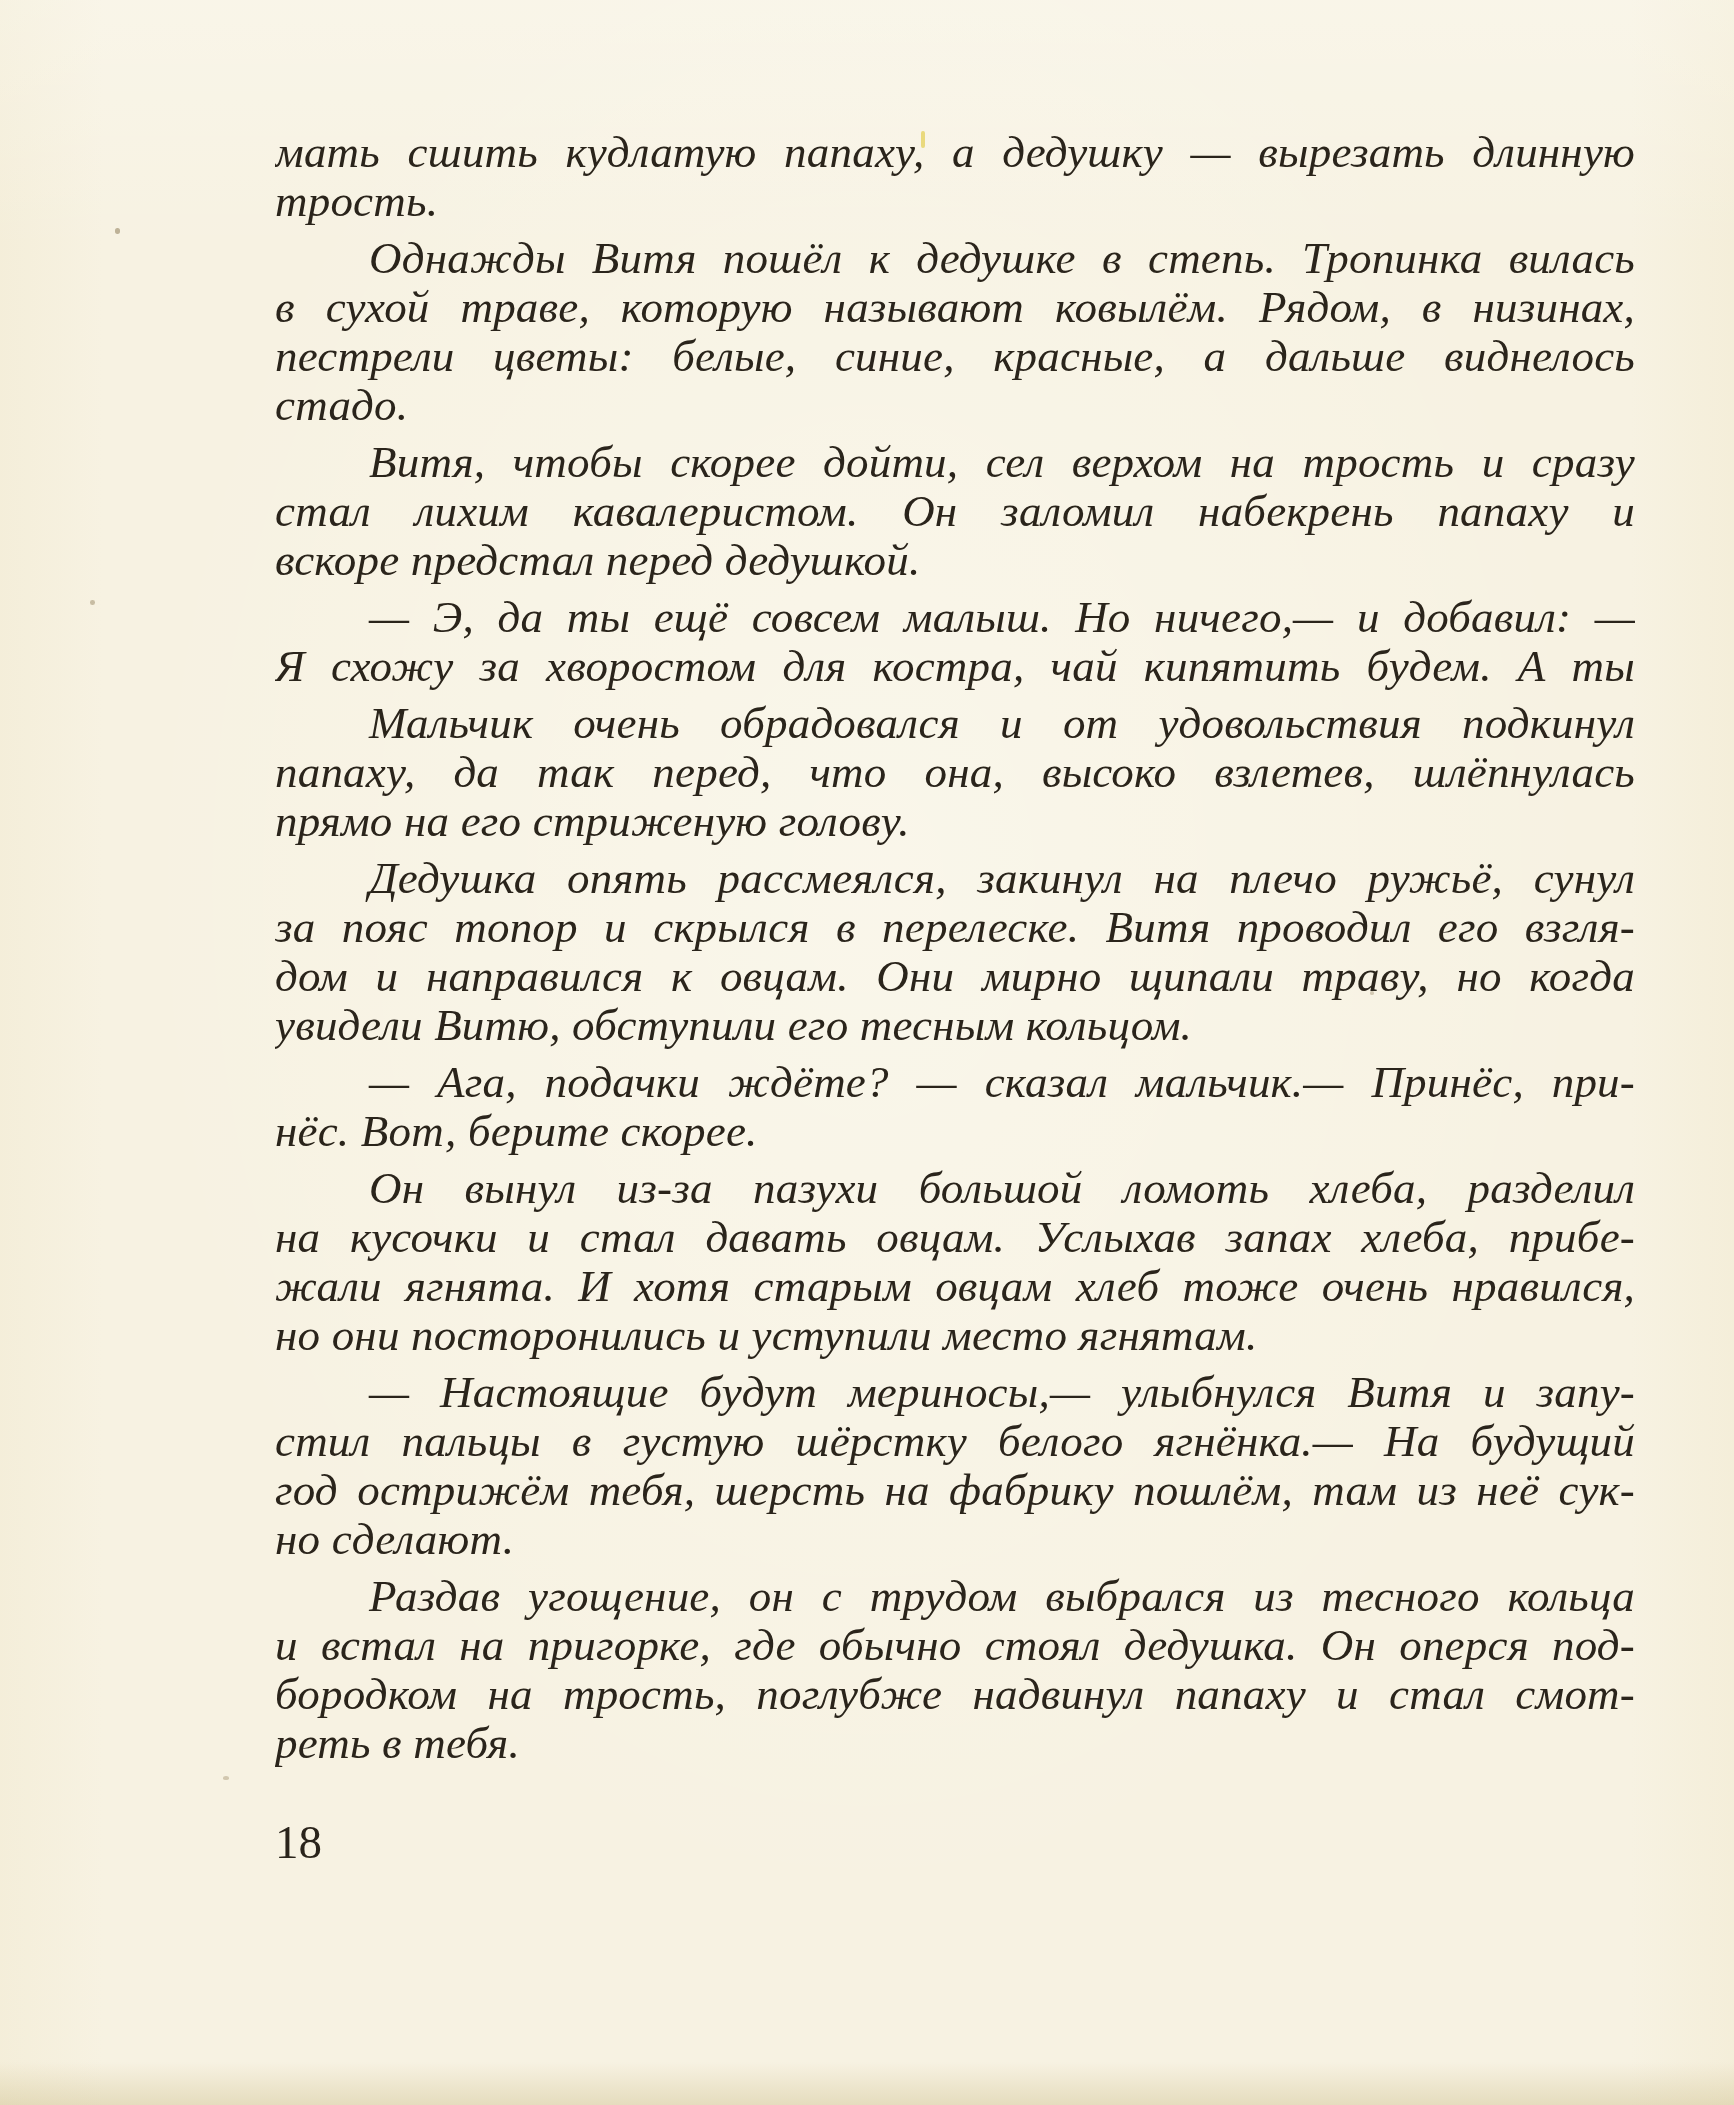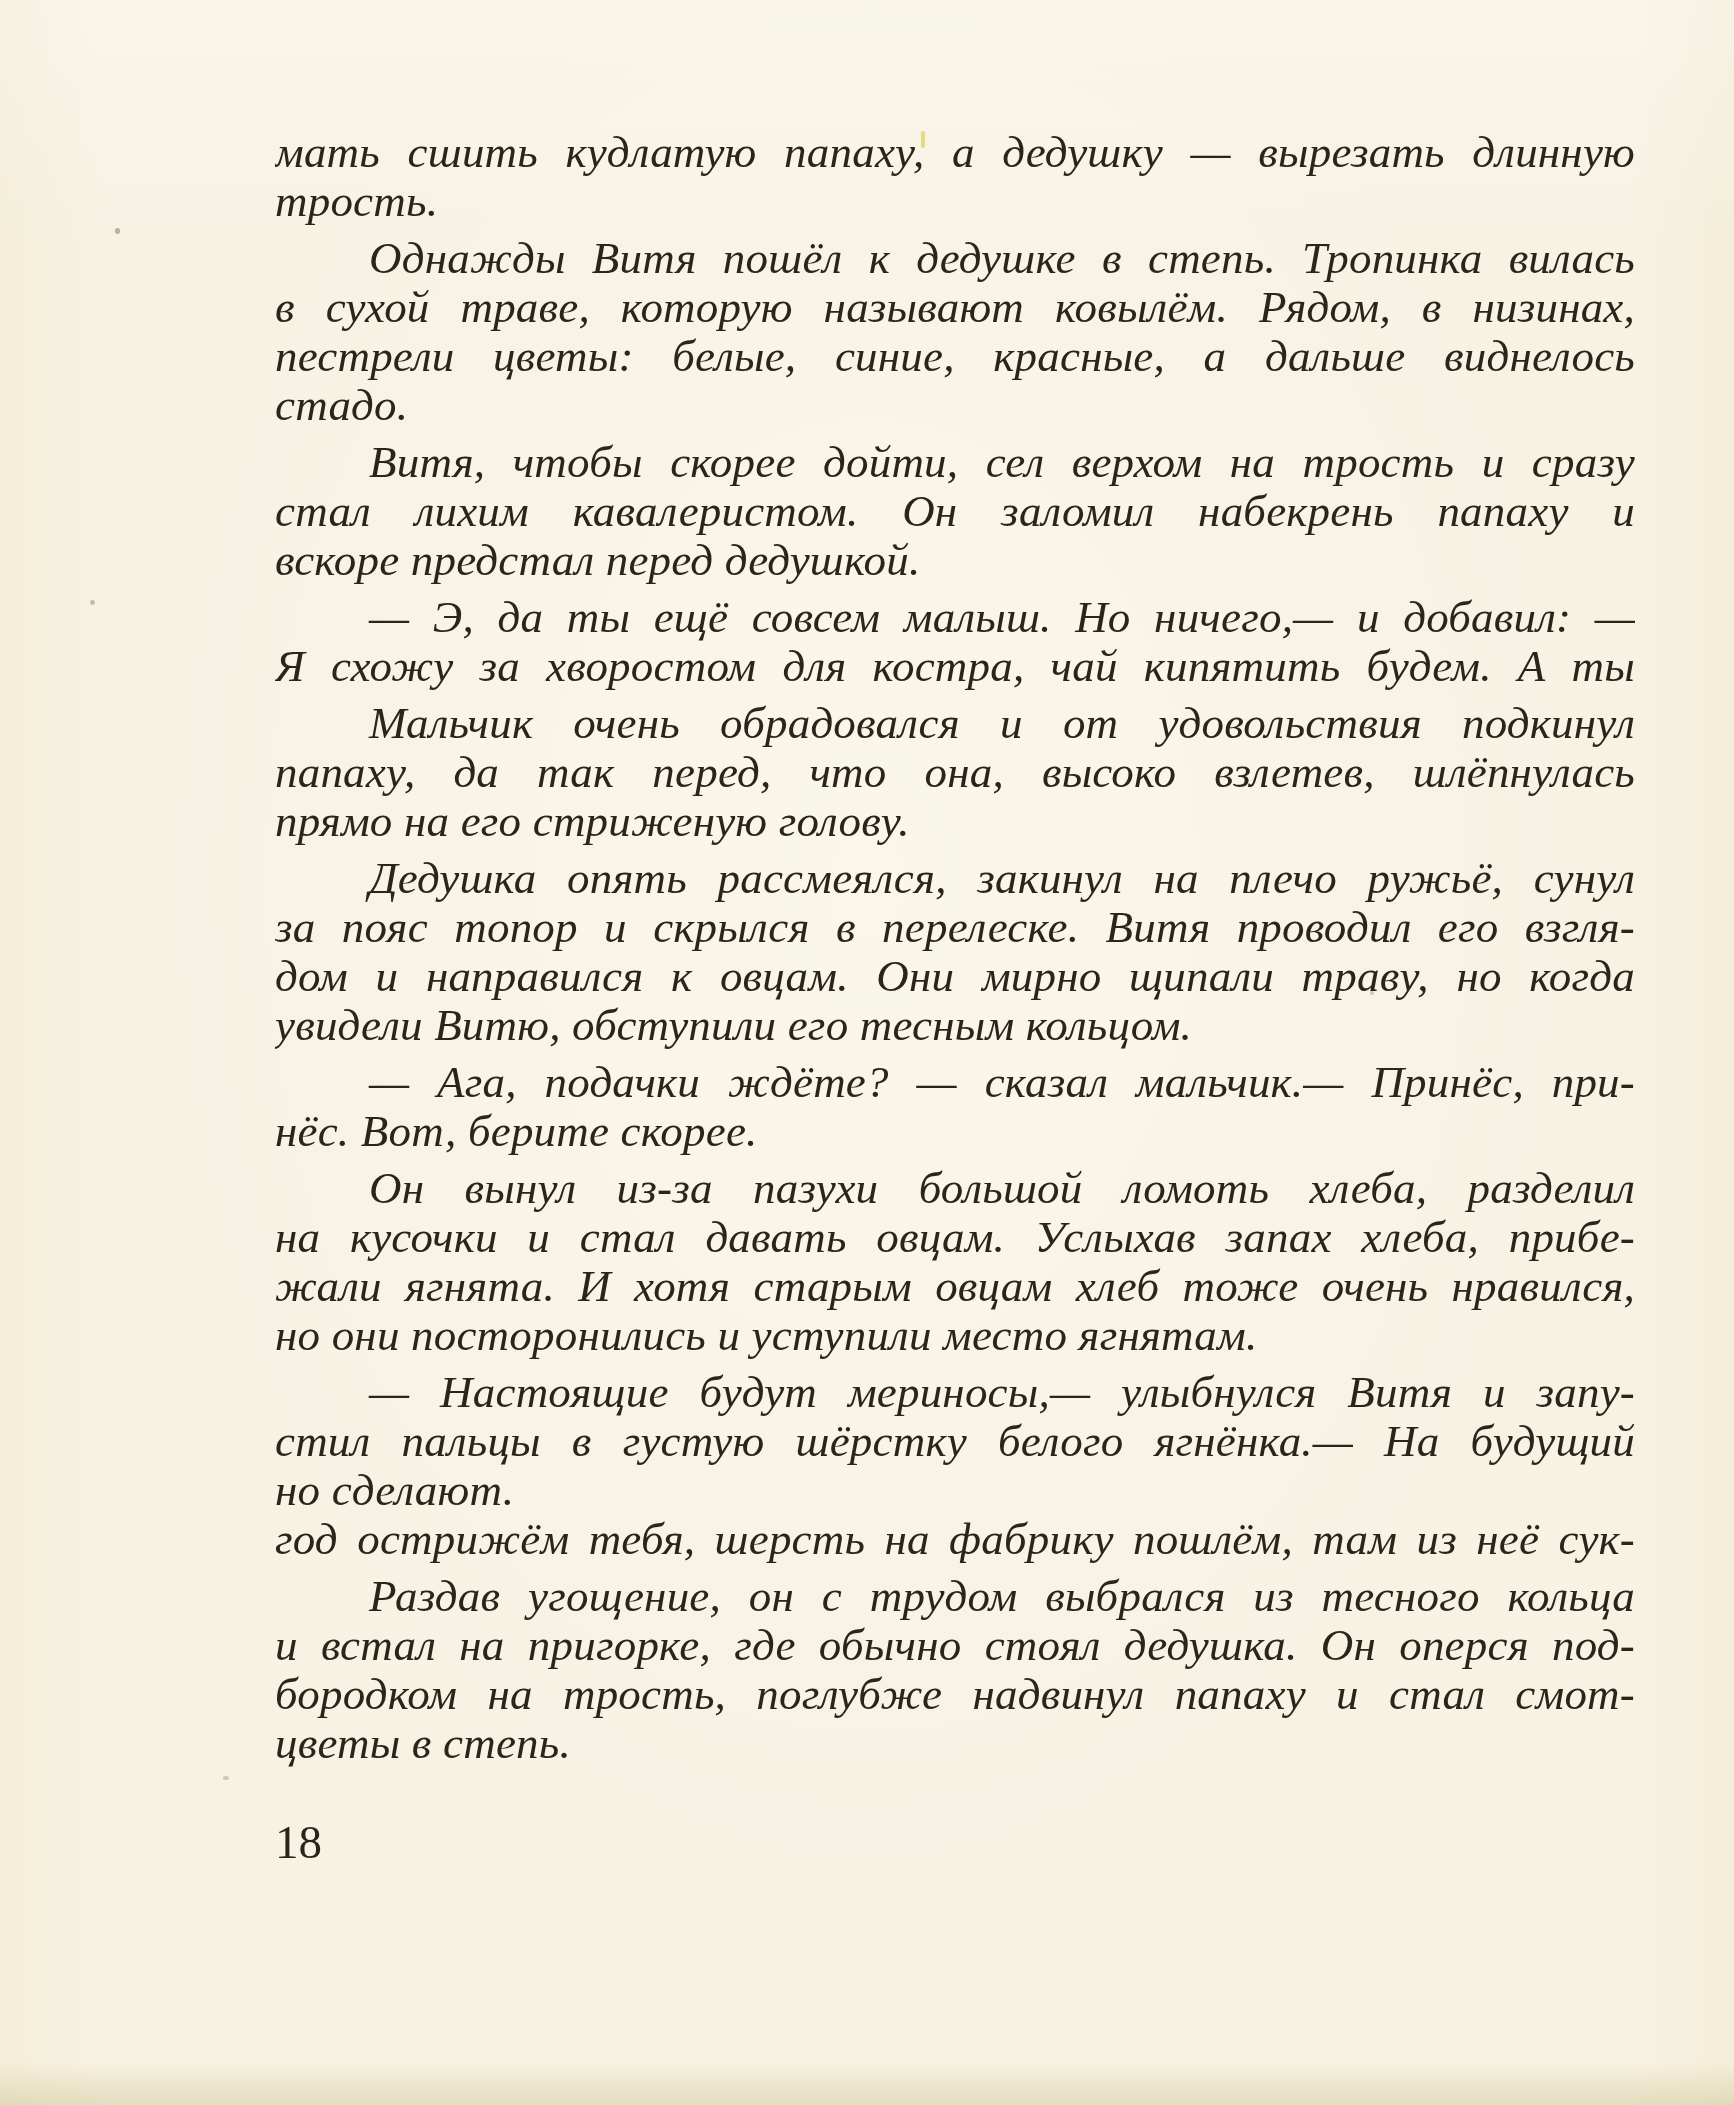--- a/index.html
+++ b/index.html
@@ -103,26 +103,26 @@
       <div class="line">дом и направился к овцам. Они мирно щипали траву, но когда</div>
       <div class="line para-last">увидели Витю, обступили его тесным кольцом.</div>
       <div class="line indent">— Ага, подачки ждёте? — сказал мальчик.— Принёс, при-</div>
       <div class="line para-last">нёс. Вот, берите скорее.</div>
       <div class="line indent">Он вынул из-за пазухи большой ломоть хлеба, разделил</div>
       <div class="line">на кусочки и стал давать овцам. Услыхав запах хлеба, прибе-</div>
       <div class="line">жали ягнята. И хотя старым овцам хлеб тоже очень нравился,</div>
       <div class="line para-last">но они посторонились и уступили место ягнятам.</div>
       <div class="line indent">— Настоящие будут мериносы,— улыбнулся Витя и запу-</div>
       <div class="line">стил пальцы в густую шёрстку белого ягнёнка.— На будущий</div>
+      <div class="line">год острижём тебя, шерсть на фабрику пошлём, там из неё сук-</div>
       <div class="line para-last">но сделают.</div>
-      <div class="line">год острижём тебя, шерсть на фабрику пошлём, там из неё сук-</div>
       <div class="line indent">Раздав угощение, он с трудом выбрался из тесного кольца</div>
       <div class="line">и встал на пригорке, где обычно стоял дедушка. Он оперся под-</div>
       <div class="line">бородком на трость, поглубже надвинул папаху и стал смот-</div>
-      <div class="line para-last">цветы в степь.</div>
+      <div class="line para-last">реть в тебя.</div>
     </div>
   <div class="page-number">18</div>
   <div class="speck s1"></div>
   <div class="speck s2"></div>
   <div class="speck s3"></div>
   <div class="speck s4"></div>
   <div class="speck s5"></div>
   <div class="bottom-shade"></div>
 </div>
 

